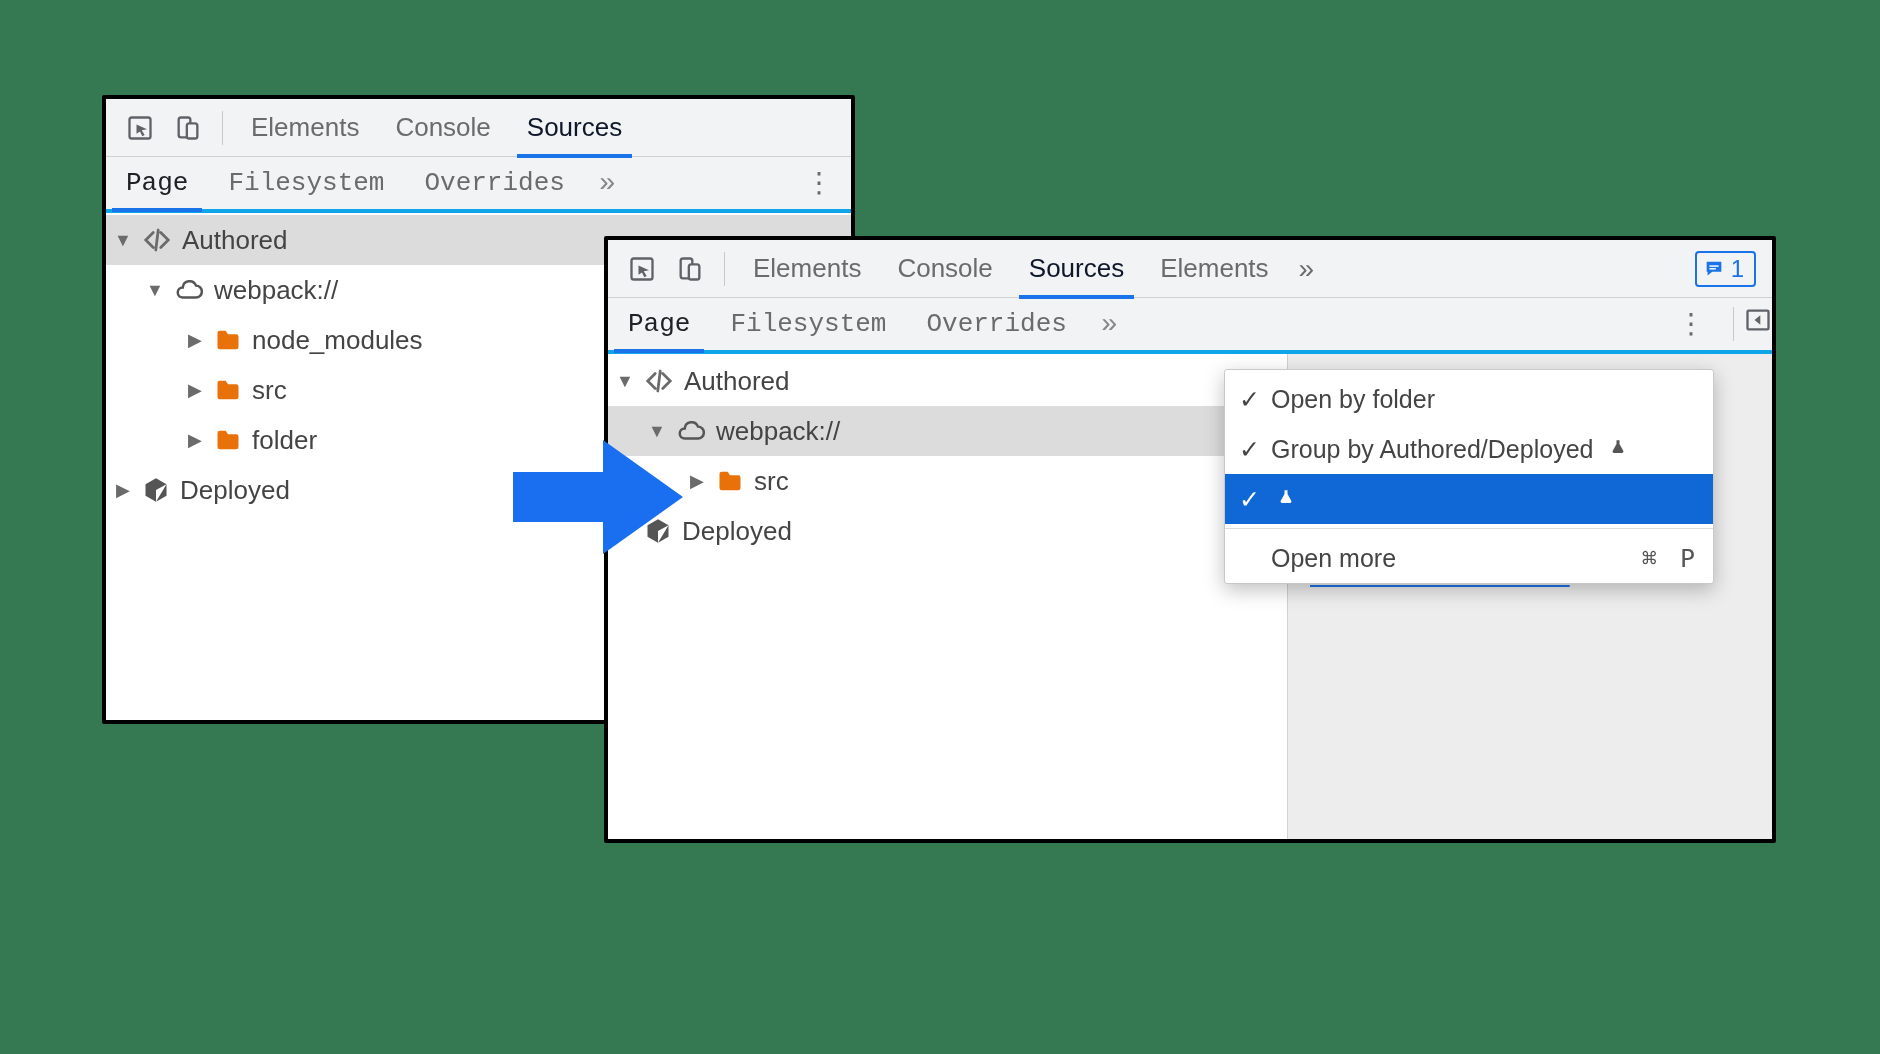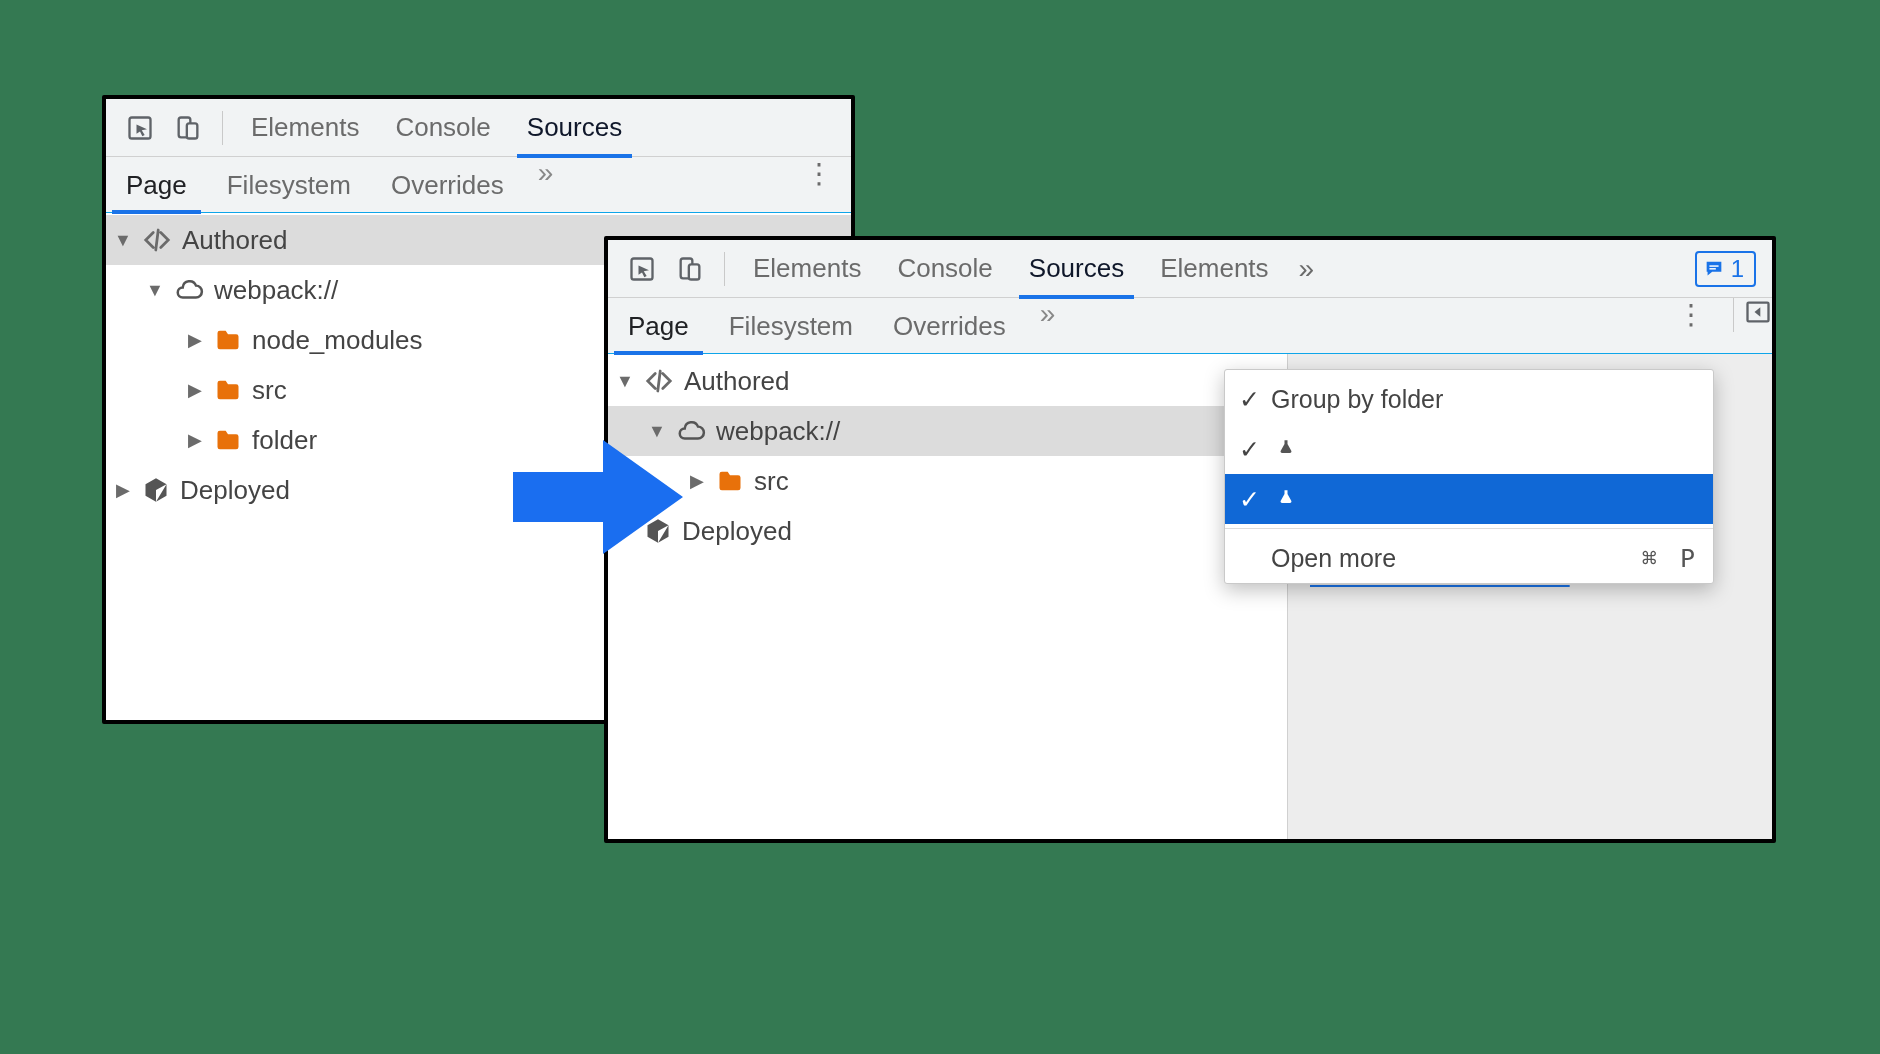--- a/index.html
+++ b/index.html
@@ -65,24 +65,26 @@
     display: inline-flex;
     align-items: center;
     gap: 6px;
     font-size: 24px;
     margin-right: 6px;
   }
 
   .subtoolbar {
     background: #f1f3f4;
     display: flex;
+    align-items: center;
     height: 56px;
     font-size: 26px;
     color: #6b6b6b;
-    border-bottom: 1px solid #0ea5e9;
+    border-bottom: 4px solid #0ea5e9;
+    font-family: Liberation Mono, monospace;
   }
   .subtoolbar .tab2 {
     padding: 0 20px;
     height: 56px; display: flex; align-items: center; position: relative; cursor: pointer;
   }
   .subtoolbar .tab2.active { color: #202124; }
   .subtoolbar .tab2.active::after {
     content: ""; position: absolute; left: 6px; right: 6px; bottom: -1px; height: 4px; background: #1a73e8;
   }
   .subtoolbar .chev { font-size: 28px; color: #888; padding: 0 14px; }
@@ -392,24 +394,25 @@
   </div>
 </div>
 
 <svg class="big-arrow" viewBox="0 0 170 130">
   <path d="M0 40 H90 V8 L170 65 L90 122 V90 H0 Z" fill="#1a6ef0"></path>
 </svg>
 
 <div class="menu">
   <div class="mi">
     <span class="check">✓</span>
-    <span>Group by folder</span>
+    <span>Open by folder</span>
   </div>
   <div class="mi">
     <span class="check">✓</span>
+    <span>Group by Authored/Deployed</span>
     <span class="flask"><svg width="18" height="18" style="color:#555">
           <use href="#sym-flask"></use>
         </svg></span>
   </div>
   <div class="mi sel">
     <span class="check">✓</span>
     <span class="flask"><svg width="18" height="18" style="color:#fff">
           <use href="#sym-flask"></use>
         </svg></span>
   </div>

